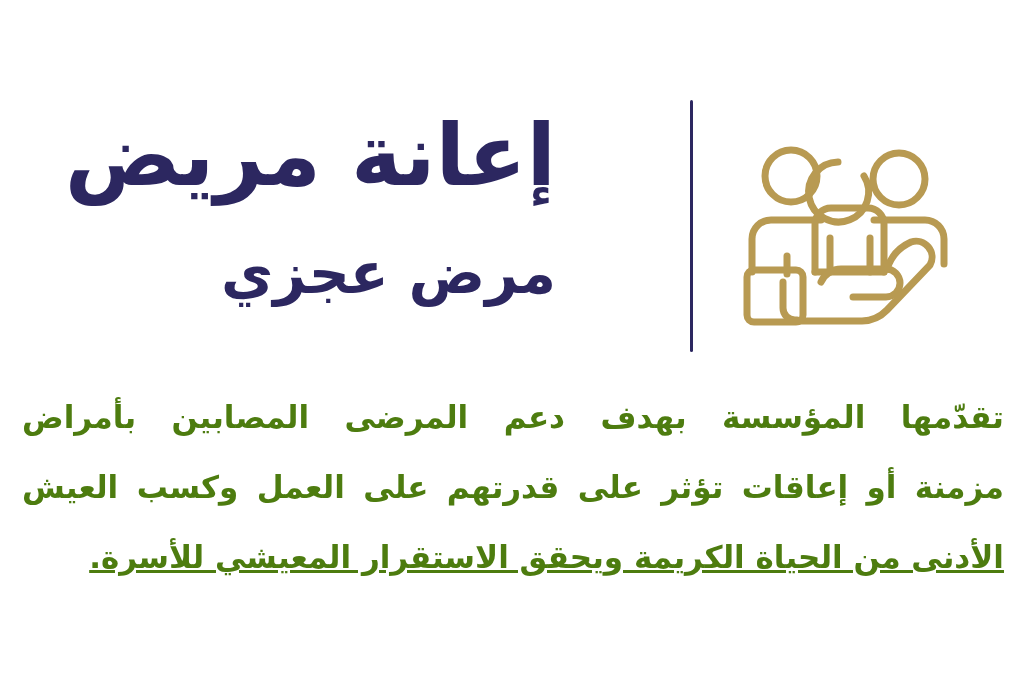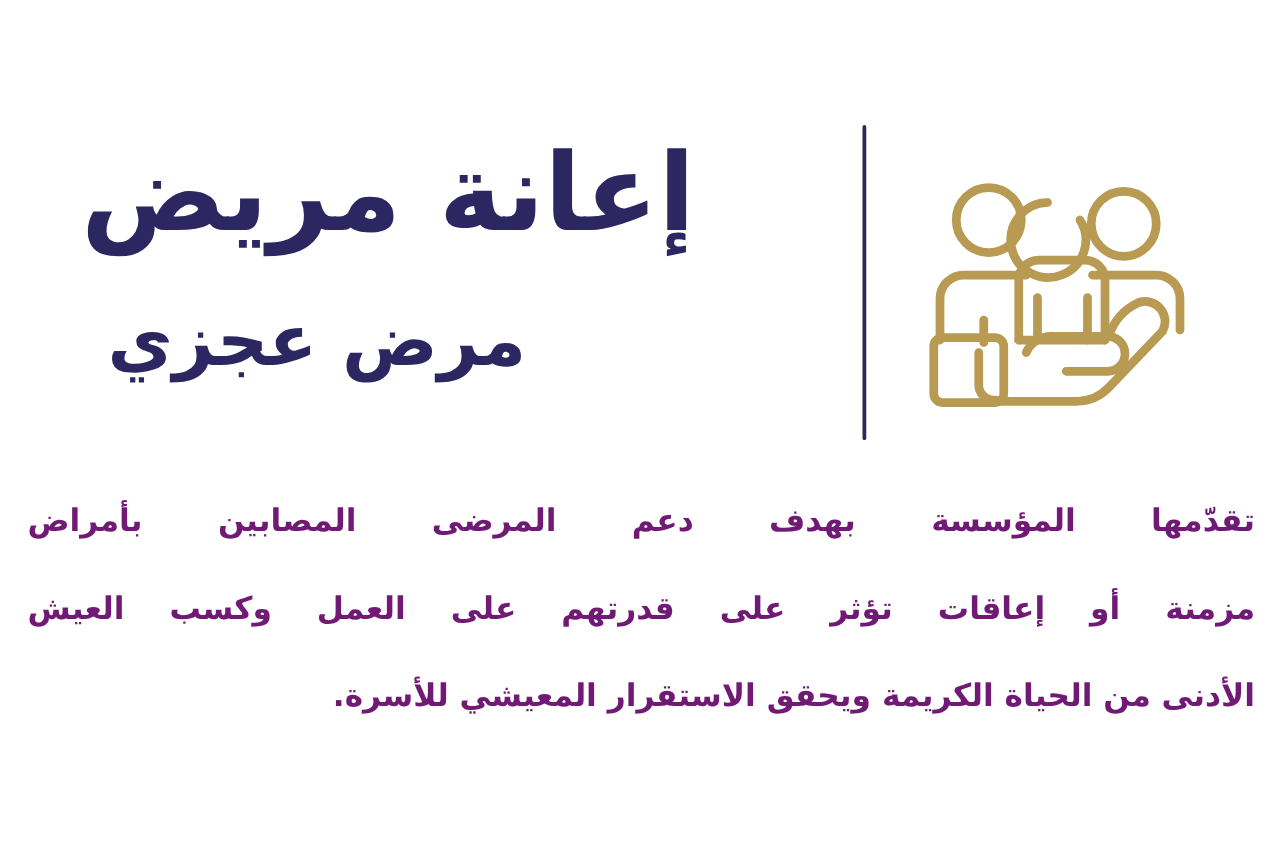--- a/index.html
+++ b/index.html
@@ -44,21 +44,21 @@
 
   .title-line {
     display: block;
     color: #2c2760;
     font-family: "DejaVu Sans", "Liberation Sans", sans-serif;
     font-weight: 700;
     font-size: 86px;
     line-height: 118px;
     letter-spacing: -1px;
     white-space: nowrap;
-    text-align: left;
+    text-align: right;
   }
   .title-line.line2 {
     font-size: 57px;
   }
 
   
   .divider {
     position: absolute;
     left: 690px;
     top: 100px;
@@ -87,33 +87,34 @@
     position: absolute;
     left: 22px;
     top: 382px;
     width: 982px;
     direction: rtl;
     text-align: right;
   }
 
   .body-line {
     display: block;
-    color: #701a75;
+    color: #4d7c0f;
     font-family: "DejaVu Sans", "Liberation Sans", sans-serif;
     font-weight: 700;
-    font-size: 25px;
+    font-size: 31px;
     line-height: 70px;
     white-space: nowrap;
     text-align: justify;
     text-align-last: justify;
     letter-spacing: 0px;
   }
   .body-line.last {
     text-align: center;
     text-align-last: right;
+    text-decoration: underline;
   }
 </style>
 </head>
 <body>
 
 <div class="page">
 
   <div class="header">
 
     <div class="title-block">

